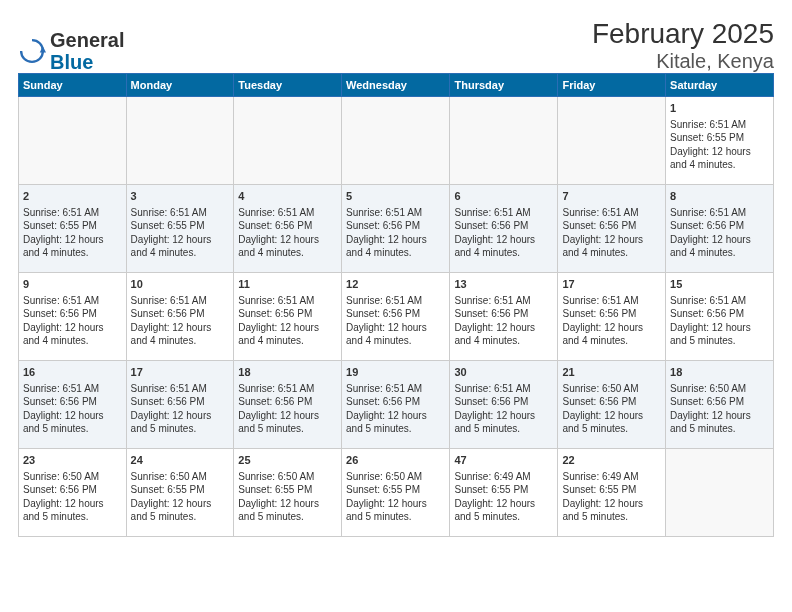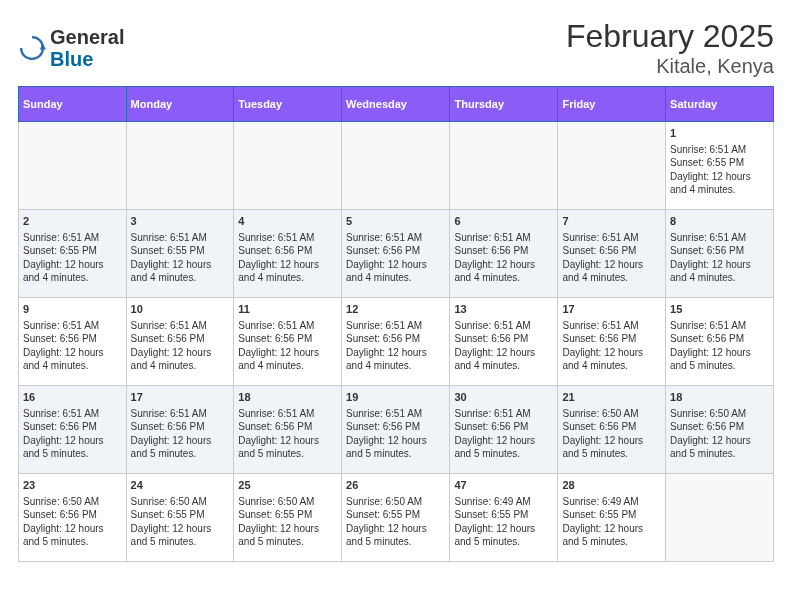--- a/index.html
+++ b/index.html
@@ -11,22 +11,22 @@
       overflow: hidden;
     }
     .page {
       width: 792px;
       height: 612px;
       padding: 18px 18px 10px 18px;
     }
     .header {
       display: flex;
       justify-content: space-between;
-      align-items: center;
-      margin-bottom: 8px;
+      align-items: flex-end;
+      margin-bottom: 0;
     }
     .logo {
       display: flex;
       align-items: center;
       gap: 4px;
     }
     .logo-text {
       font-size: 20px;
       font-weight: bold;
       line-height: 1.1;
@@ -34,39 +34,39 @@
     .logo-general { color: #333; }
     .logo-blue { color: #0369a1; }
     .logo-icon {
       width: 28px;
       height: 28px;
     }
     .title-block {
       text-align: right;
     }
     .month-title {
-      font-size: 32px;
+      font-size: 28px;
       font-weight: normal;
       color: #333;
     }
     .location {
       font-size: 20px;
       color: #555;
     }
     .calendar {
       width: 100%;
       border-collapse: collapse;
       font-size: 10px;
     }
     .calendar thead tr th {
-      background-color: #8b5cf6;
+      background-color: #0369a1;
       color: #fff;
       font-weight: bold;
       font-size: 11px;
-      padding: 11px 4px;
+      padding: 5px 4px;
       text-align: left;
       border: 1px solid #2a6db5;
     }
     .calendar tbody tr td {
       vertical-align: top;
       border: 1px solid #ccc;
       padding: 4px 4px 4px 4px;
       width: 110px;
       height: 88px;
       color: #333;
@@ -293,21 +293,21 @@
 Sunset: 6:55 PM
 Daylight: 12 hours and 5 minutes.</span>
           </td>
           <td>
             <span class="day-num">47</span>
             <span style="display: block; white-space: pre-wrap;">Sunrise: 6:49 AM
 Sunset: 6:55 PM
 Daylight: 12 hours and 5 minutes.</span>
           </td>
           <td>
-            <span class="day-num">28</span>
+            <span class="day-num">22</span>
             <span style="display: block; white-space: pre-wrap;">Sunrise: 6:49 AM
 Sunset: 6:55 PM
 Daylight: 12 hours and 5 minutes.</span>
           </td>
           <td class="empty-cell"></td>
         </tr>
       </tbody>
   </table>
 </div>
 

